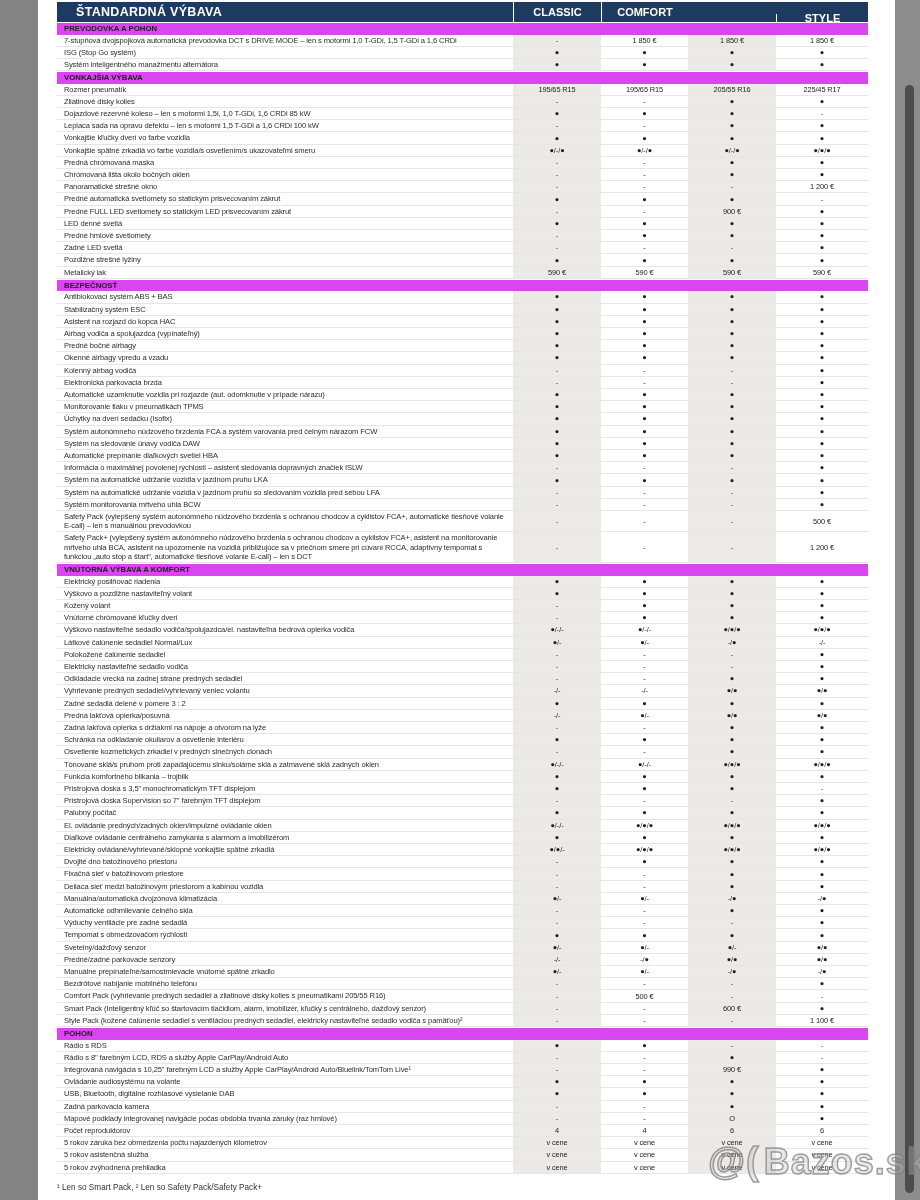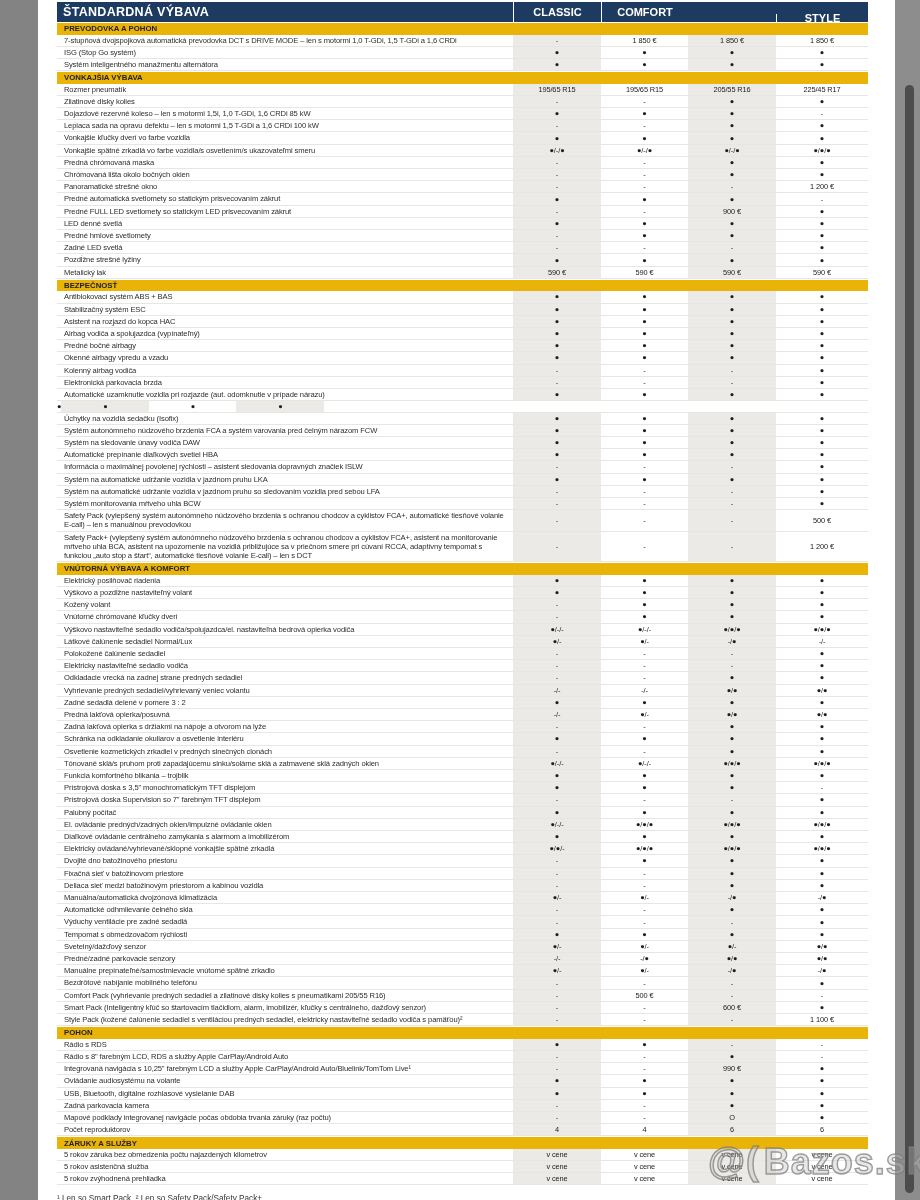--- a/index.html
+++ b/index.html
@@ -4,29 +4,29 @@
 <style>
   * { box-sizing: border-box; margin: 0; padding: 0; }
   html,body { width: 920px; height: 1200px; overflow: hidden; }
   body { background:#838383; position:relative; font-family:"Liberation Sans", sans-serif; }
 
   .page { position:absolute; left:38px; top:0; width:857px; height:1200px; background:#ffffff; }
   .content { position:absolute; left:19px; top:2px; width:811px; }
 
   
   .titlebar { display:flex; background:#1d3a60; color:#fff; height:20px; align-items:stretch; }
-  .title { flex:0 0 456px; font-size:12.5px; font-weight:bold; letter-spacing:.3px; display:flex; align-items:center; padding-left:6px;text-align:center; }
+  .title { flex:0 0 456px; font-size:12.5px; font-weight:bold; letter-spacing:.3px; display:flex; align-items:center; padding-left:19px;text-align:center; }
   .colhead { text-align:center; font-weight:bold; font-size:11px; border-left:1px solid #ffffff; display:flex; align-items:center; justify-content:center; }
   .colhead:nth-child(2){ flex:0 0 88px;text-align:right; }
   .colhead:nth-child(3){ flex:0 0 87px; }
   .colhead:nth-child(4){ flex:0 0 88px;margin-top:40px; }
   .colhead:nth-child(5){ flex:0 0 92px;margin-top:12px; }
 
   
-  .section-bar { background:#eab308; min-height:11.5px; display:flex; align-items:center; padding:1px 0 1px 7px; font-size:7.8px; font-weight:bold; color:#222; margin-top:1px; }
+  .section-bar { background:#d946ef; min-height:11.5px; display:flex; align-items:center; padding:1px 0 1px 7px; font-size:7.8px; font-weight:bold; color:#222; margin-top:1px; }
 
   
   .row { display:flex; border-bottom:1px solid #e8e6e2; min-height:11.4px; align-items:stretch; }
   .lab { flex:0 0 456px; font-size:7.6px; line-height:9.2px; color:#2d2d2d; letter-spacing:-0.12px; padding:1px 6px 1px 7px; display:flex; align-items:center; }
   .val { font-size:7.4px; color:#1c1c1c; display:flex; align-items:center; justify-content:center; text-align:center; letter-spacing:-0.1px; }
   .val:nth-child(2){ flex:0 0 88px; background:#ebeae6; }
   .val:nth-child(3){ flex:0 0 87px; }
   .val:nth-child(4){ flex:0 0 88px; background:#ebeae6; }
   .val:nth-child(5){ flex:0 0 92px; }
 
@@ -254,27 +254,28 @@
           <div class="val">●</div>
         </div>
         <div class="row">
           <div class="lab">Automatické uzamknutie vozidla pri rozjazde (aut. odomknutie v prípade nárazu)</div>
           <div class="val">●</div>
           <div class="val">●</div>
           <div class="val">●</div>
           <div class="val">●</div>
         </div>
         <div class="row">
-          <div class="val">●</div>
-          <div class="val">●</div>
-          <div class="val">●</div>
-          <div class="val">●</div>
-        </div>
-        <div class="row">
-          <div class="lab">Úchytky na vozidlá sedačku (Isofix)</div>
+          <div class="lab">Monitorovanie tlaku v pneumatikách TPMS</div>
+          <div class="val">●</div>
+          <div class="val">●</div>
+          <div class="val">●</div>
+          <div class="val">●</div>
+        </div>
+        <div class="row">
+          <div class="lab">Úchytky na dverí sedačku (Isofix)</div>
           <div class="val">●</div>
           <div class="val">●</div>
           <div class="val">●</div>
           <div class="val">●</div>
         </div>
         <div class="row">
           <div class="lab">Systém autonómneho núdzového brzdenia FCA a systém varovania pred čelným nárazom FCW</div>
           <div class="val">●</div>
           <div class="val">●</div>
           <div class="val">●</div>
@@ -633,34 +634,33 @@
           <div class="val">●</div>
         </div>
         <div class="row">
           <div class="lab">Zadná parkovacia kamera</div>
           <div class="val">-</div>
           <div class="val">-</div>
           <div class="val">●</div>
           <div class="val">●</div>
         </div>
         <div class="row">
-          <div class="lab">Mapové podklady integrovanej navigácie počas obdobia trvania záruky (raz počtu)</div>
+          <div class="lab">Mapové podklady integrovanej navigácie počas obdobia trvania záruky (raz hmlové)</div>
           <div class="val">-</div>
           <div class="val">-</div>
           <div class="val">O</div>
           <div class="val">●</div>
         </div>
         <div class="row">
           <div class="lab">Počet reproduktorov</div>
           <div class="val">4</div>
           <div class="val">4</div>
           <div class="val">6</div>
           <div class="val">6</div>
         </div>
-        <div class="section-bar">ZÁRUKY A SLUŽBY</div>
         <div class="row">
           <div class="lab">5 rokov záruka bez obmedzenia počtu najazdených kilometrov</div>
           <div class="val">v cene</div>
           <div class="val">v cene</div>
           <div class="val">v cene</div>
           <div class="val">v cene</div>
         </div>
         <div class="row">
           <div class="lab">5 rokov asistenčná služba</div>
           <div class="val">v cene</div>

